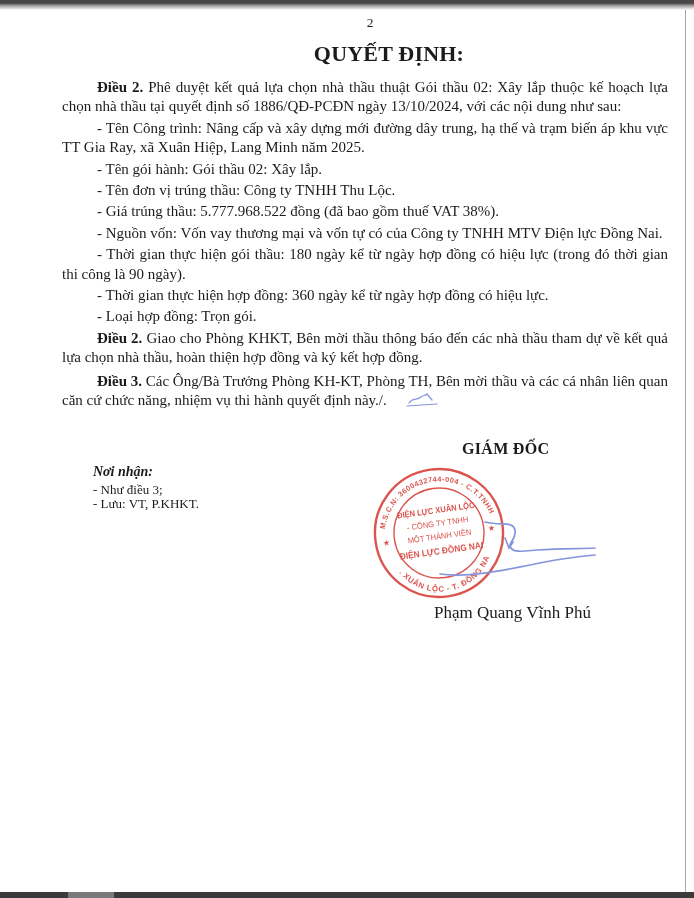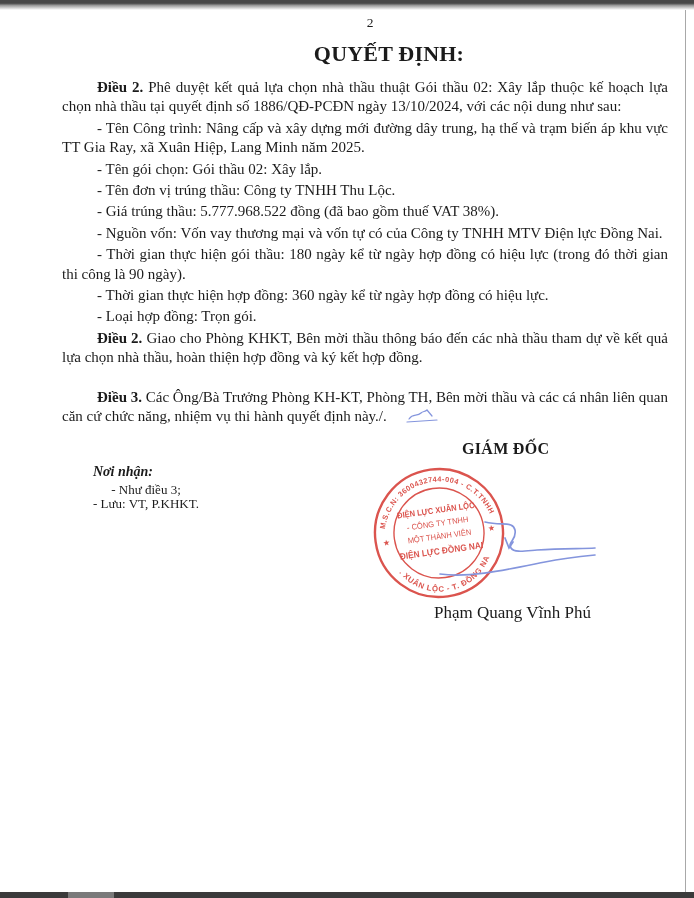--- a/index.html
+++ b/index.html
@@ -38,26 +38,26 @@
     font-weight:bold;font-size:22px;line-height:22px;
     margin:0 0 13px 0;letter-spacing:.2px;
   }
   p.body{
     font-size:15px;line-height:19.4px;
     text-align:justify;text-indent:35px;
     margin:0 0 2px 0;
   }
   p.body .art-label{font-weight:bold;}
   p.art2{margin-top:2px;}
-  p.art3{margin-top:20px;}
+  p.art3{margin-top:4px;}
   .paraph{vertical-align:-3px;margin-left:18px;}
   
   .recipients{position:absolute;left:93px;top:464px;}
   .recipients .label{font-size:14px;font-weight:bold;font-style:italic;line-height:16px;margin-bottom:3px;}
-  .recipients .item{font-size:13px;line-height:13.5px;text-align:center;}
+  .recipients .item{font-size:13px;line-height:13.5px;}
   .signer-title{
     position:absolute;left:462px;top:440px;
     font-size:16px;font-weight:bold;letter-spacing:.3px;line-height:18px;
   }
   .stamp{
     position:absolute;left:369px;top:463px;width:140px;height:140px;
     transform:rotate(-8deg);opacity:.92;
   }
   .signature{position:absolute;left:435px;top:508px;width:165px;height:75px;}
   .signer-name{
@@ -74,21 +74,21 @@
   <div class="top-edge"></div>
   <div class="page-right-border"></div>
 
   <div class="content">
     <div class="page-number">2</div>
     <div class="doc-title">QUYẾT ĐỊNH:</div>
 
     <p class="body"><span class="art-label">Điều 2.</span> <span>Phê duyệt kết quả lựa chọn nhà thầu thuật Gói thầu 02: Xây lắp thuộc kế hoạch lựa chọn nhà thầu tại quyết định số 1886/QĐ-PCĐN ngày 13/10/2024, với các nội dung như sau:</span></p>
 
     <p class="body">- Tên Công trình: Nâng cấp và xây dựng mới đường dây trung, hạ thế và trạm biến áp khu vực TT Gia Ray, xã Xuân Hiệp, Lang Minh năm 2025.</p>
-    <p class="body">- Tên gói chọn: Gói thầu 02: Xây lắp.</p>
+    <p class="body">- Tên gói hành: Gói thầu 02: Xây lắp.</p>
     <p class="body">- Tên đơn vị trúng thầu: Công ty TNHH Thu Lộc.</p>
     <p class="body">- Giá trúng thầu: 5.777.968.522 đồng (đã bao gồm thuế VAT 38%).</p>
     <p class="body">- Nguồn vốn: Vốn vay thương mại và vốn tự có của Công ty TNHH MTV Điện lực Đồng Nai.</p>
     <p class="body">- Thời gian thực hiện gói thầu: 180 ngày kể từ ngày hợp đồng có hiệu lực (trong đó thời gian thi công là 90 ngày).</p>
     <p class="body">- Thời gian thực hiện hợp đồng: 360 ngày kể từ ngày hợp đồng có hiệu lực.</p>
     <p class="body">- Loại hợp đồng: Trọn gói.</p>
 
     <p class="body art2"><span class="art-label">Điều 2.</span> <span>Giao cho Phòng KHKT, Bên mời thầu thông báo đến các nhà thầu tham dự về kết quả lựa chọn nhà thầu, hoàn thiện hợp đồng và ký kết hợp đồng.</span></p>
 
     <p class="body art3"><span class="art-label">Điều 3.</span> <span>Các Ông/Bà Trưởng Phòng KH-KT, Phòng TH, Bên mời thầu và các cá nhân liên quan căn cứ chức năng, nhiệm vụ thi hành quyết định này./.</span><svg class="paraph" width="34" height="16" viewBox="0 0 34 16">

